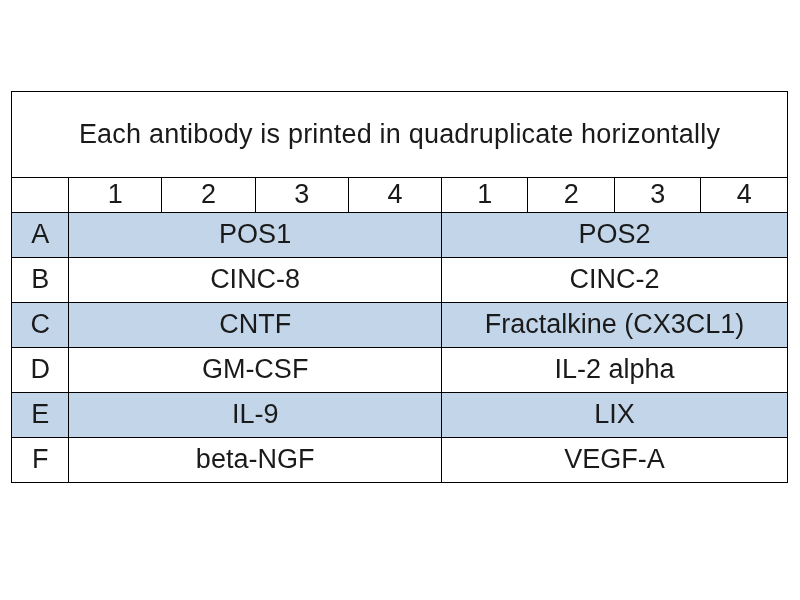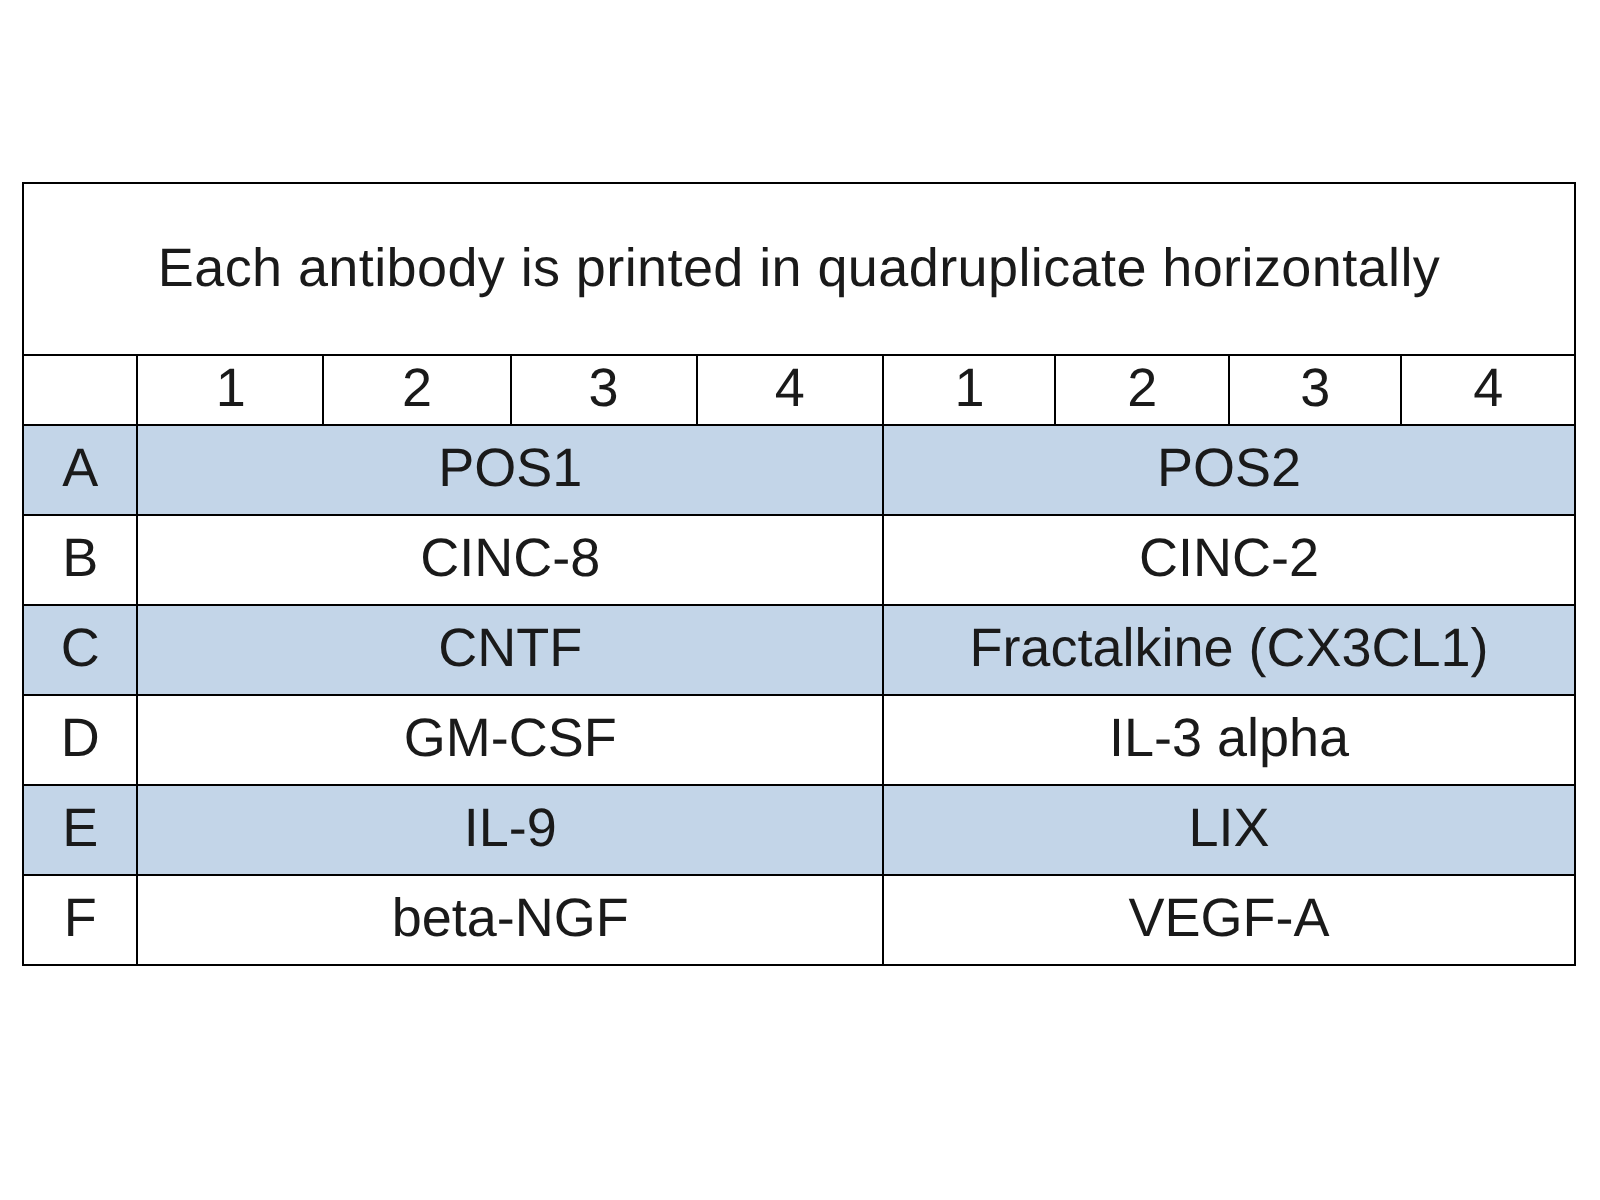--- a/index.html
+++ b/index.html
@@ -117,21 +117,21 @@
 
       <tr class="data-row shaded">
         <td class="rowlabel-cell">C</td>
         <td class="analyte-cell" colspan="4">CNTF</td>
         <td class="analyte-cell" colspan="4">Fractalkine (CX3CL1)</td>
       </tr>
 
       <tr class="data-row plain">
         <td class="rowlabel-cell">D</td>
         <td class="analyte-cell" colspan="4">GM-CSF</td>
-        <td class="analyte-cell" colspan="4">IL-3 alpha</td>
+        <td class="analyte-cell" colspan="4">IL-2 alpha</td>
       </tr>
 
       <tr class="data-row shaded">
         <td class="rowlabel-cell">E</td>
         <td class="analyte-cell" colspan="4">IL-9</td>
         <td class="analyte-cell" colspan="4">LIX</td>
       </tr>
 
       <tr class="data-row plain">
         <td class="rowlabel-cell">F</td>

